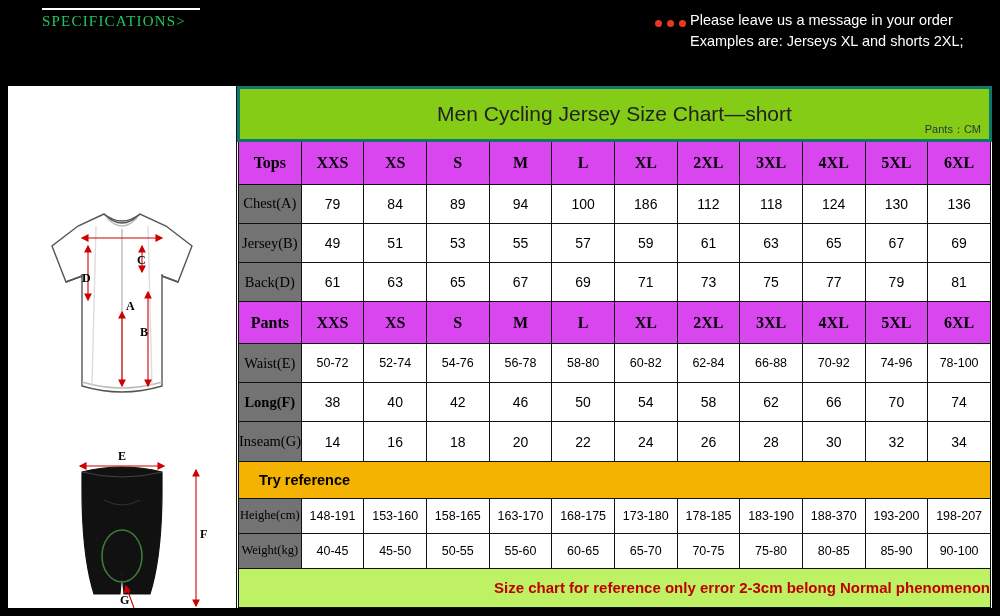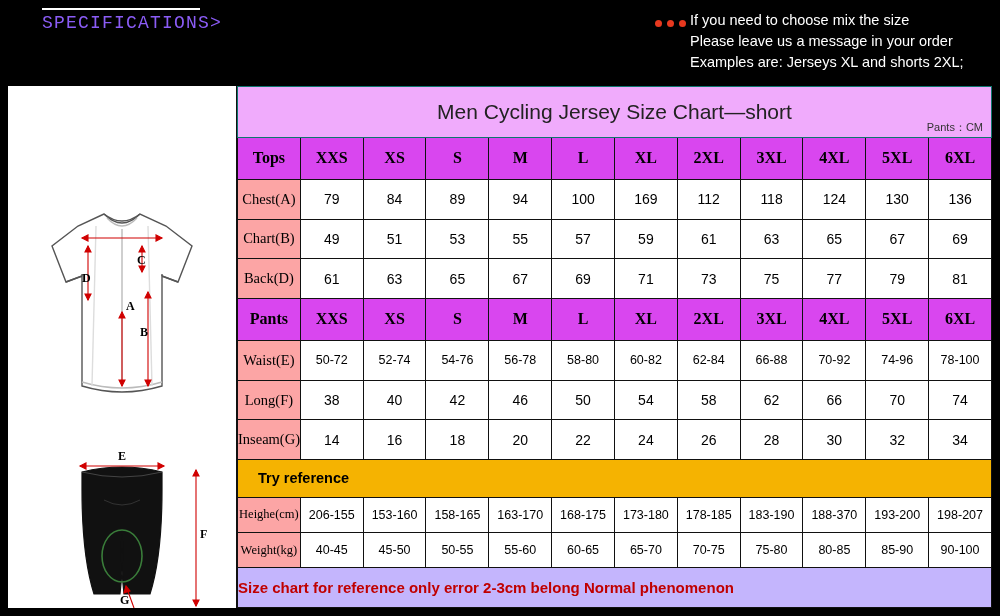--- a/index.html
+++ b/index.html
@@ -14,22 +14,22 @@
   
   .header{position:absolute;left:0;top:0;width:1000px;height:78px;background:#000;}
   .size-badge{position:absolute;left:42px;top:6px;width:160px;}
   .size-word{
     font-family:"Liberation Sans", sans-serif;
     font-weight:bold;font-size:34px;letter-spacing:1px;
     color:#f2b705;line-height:36px;
   }
   .size-rule{width:158px;height:2px;background:#fff;margin:2px 0 3px 0;}
   .spec-word{
-    font-family:Liberation Mono, monospace;
-    font-size:18px;letter-spacing:1.2px;color:#8b5cf6;
+    font-family:Liberation Serif, serif;
+    font-size:15px;letter-spacing:1.2px;color:#22c55e;
     white-space:nowrap;
   }
   .dots{position:absolute;left:655px;top:20px;display:flex;gap:5px;}
   .dots i{display:block;width:7px;height:7px;border-radius:50%;background:#e8391f;}
   .hdr-lines{position:absolute;left:690px;top:10px;color:#fff;font-size:14.5px;line-height:21px;}
   .hdr-lines div{white-space:nowrap;}
 
   
   .panel{position:absolute;left:8px;top:86px;width:984px;height:522px;background:#fff;}
 
@@ -42,41 +42,41 @@
   table{border-collapse:collapse;width:755px;height:522px;table-layout:fixed;}
   td{
     border:1px solid #111;
     text-align:center;
     font-size:14px;
     color:#000;
     padding:0;
     background:#fff;
   }
   .titlerow td{
-    border:1px solid #0f766e;
+    border:3px solid #0f766e;
     height:50px;
     position:relative;
-    background:#f0abfc;
+    background:#84cc16;
   }
   .chart-title{
     font-size:21px;color:#222;text-align:center;line-height:50px;
     font-family:"Liberation Sans", sans-serif;
   }
   .unit{
     position:absolute;right:8px;bottom:2px;font-size:11px;color:#333;
   }
   .hdr{background:#d946ef;font-weight:bold;font-family:"Liberation Serif", serif;font-size:16px;}
-  .rowlabel{background:#fca5a5;font-weight:normal;font-size:14.5px;text-align:center;font-family:"Liberation Serif", serif;}
-  .rowlabel.bold{font-weight:normal;}
+  .rowlabel{background:#737373;font-weight:normal;font-size:14.5px;text-align:center;font-family:"Liberation Serif", serif;}
+  .rowlabel.bold{font-weight:bold;}
   .tryrow td{
     background:#f5b301;font-weight:bold;text-align:left;padding-left:20px;font-size:14.5px;
   }
   .small{font-size:12.5px;}
   .noterow td{
-    background:#c4b5fd;color:#c00000;font-weight:bold;font-size:15px;text-align:left;
+    background:#bef264;color:#c00000;font-weight:bold;font-size:15px;text-align:right;
   }
   .w-label{width:82px;}
   .w-cell{width:61px;}
   .w-cell-l{width:68px;}
 </style>
 </head>
 <body>
 
 <div class="page">
 
@@ -84,21 +84,20 @@
     <div class="size-badge">
       <div class="size-rule"></div>
       <div class="spec-word">SPECIFICATIONS&gt;</div>
     </div>
     <div class="dots">
       <i></i>
         <i></i>
         <i></i>
     </div>
     <div class="hdr-lines">
-      <div>If you need to choose mix the size</div>
       <div>Please leave us a message in your order</div>
       <div>Examples are: Jerseys XL and shorts 2XL;</div>
     </div>
   </div>
 
   <div class="panel">
 
     <div class="illus">
       <svg width="228" height="522" viewBox="0 0 228 522">
 
@@ -203,30 +202,30 @@
             <td class="hdr w-cell-l">6XL</td>
           </tr>
 
           <tr>
             <td class="rowlabel">Chest(A)</td>
             <td>79</td>
             <td>84</td>
             <td>89</td>
             <td>94</td>
             <td>100</td>
-            <td>169</td>
+            <td>186</td>
             <td>112</td>
             <td>118</td>
             <td>124</td>
             <td>130</td>
             <td>136</td>
           </tr>
 
           <tr>
-            <td class="rowlabel">Chart(B)</td>
+            <td class="rowlabel">Jersey(B)</td>
             <td>49</td>
             <td>51</td>
             <td>53</td>
             <td>55</td>
             <td>57</td>
             <td>59</td>
             <td>61</td>
             <td>63</td>
             <td>65</td>
             <td>67</td>
@@ -307,21 +306,21 @@
             <td>32</td>
             <td>34</td>
           </tr>
 
           <tr class="tryrow">
             <td colspan="12">Try reference</td>
           </tr>
 
           <tr>
             <td class="rowlabel small">Heighe(cm)</td>
-            <td class="small">206-155</td>
+            <td class="small">148-191</td>
             <td class="small">153-160</td>
             <td class="small">158-165</td>
             <td class="small">163-170</td>
             <td class="small">168-175</td>
             <td class="small">173-180</td>
             <td class="small">178-185</td>
             <td class="small">183-190</td>
             <td class="small">188-370</td>
             <td class="small">193-200</td>
             <td class="small">198-207</td>

